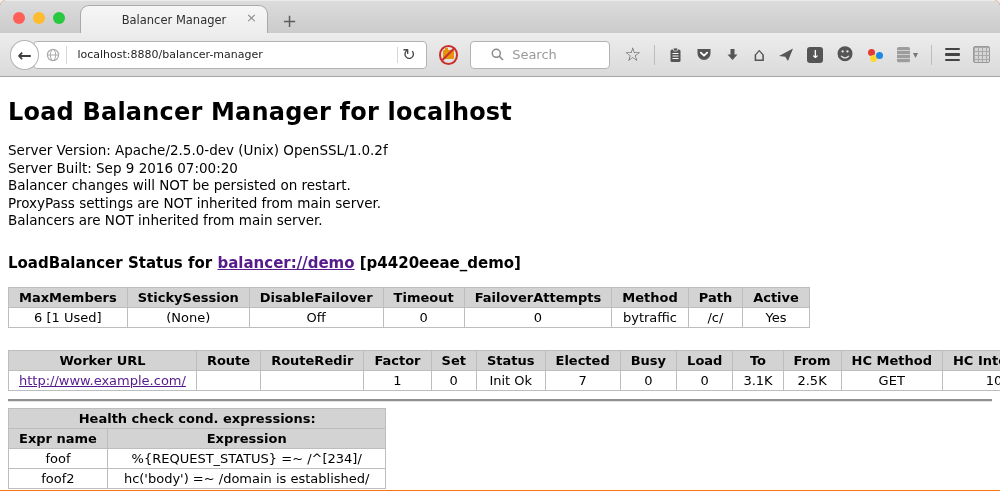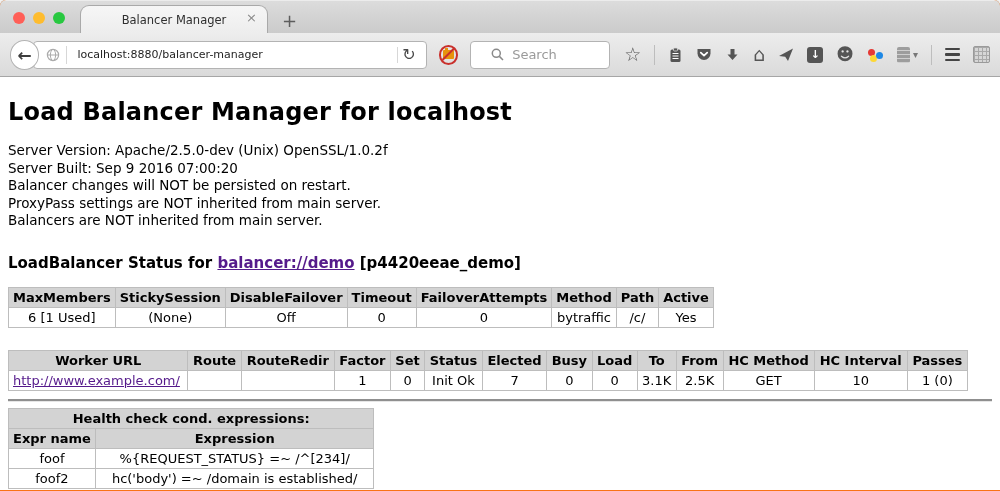--- a/index.html
+++ b/index.html
@@ -69,21 +69,21 @@
             background-image:linear-gradient(#a9a9a9 1px,transparent 1px),linear-gradient(90deg,#a9a9a9 1px,transparent 1px);
             background-size:4px 4px;}
 
   
   .content{background:#fff;padding:0 8px;height:413px;overflow:hidden;color:#000;}
   h1{font-size:24px;margin:21px 0 10px;letter-spacing:.2px;}
   .info{font-size:13.5px;line-height:17.5px;margin-top:16px;}
   .h3{font-size:15px;font-weight:bold;margin:24px 0 15px;}
   .h3 a{color:var(--link);text-decoration:underline;font-weight:bold;}
   table{border-collapse:collapse;font-size:13px;margin:0;}
-  th,td{border:1px solid #bdbdbd;padding:2px 4px;text-align:center;white-space:nowrap;height:20px;}
+  th,td{border:1px solid #bdbdbd;padding:2px 10px;text-align:center;white-space:nowrap;height:20px;}
   table{border:1px solid #999;}
   th{background:var(--table-header-bg);font-weight:bold;}
   .worker-table{width:960px;margin-top:22px;margin-bottom:8px;}
   .worker-table td.url-cell{text-align:left;}
   td a{color:var(--link);text-decoration:underline;}
   .health-table{margin-top:5px;margin-bottom:24px;}
   .health-table td.expr{padding:2px 16px;}
   hr{border:0;height:2px;background:#8f8f8f;margin:7px 0;box-shadow:0 1px 0 #e6e6e6;}
 </style>
 </head>

